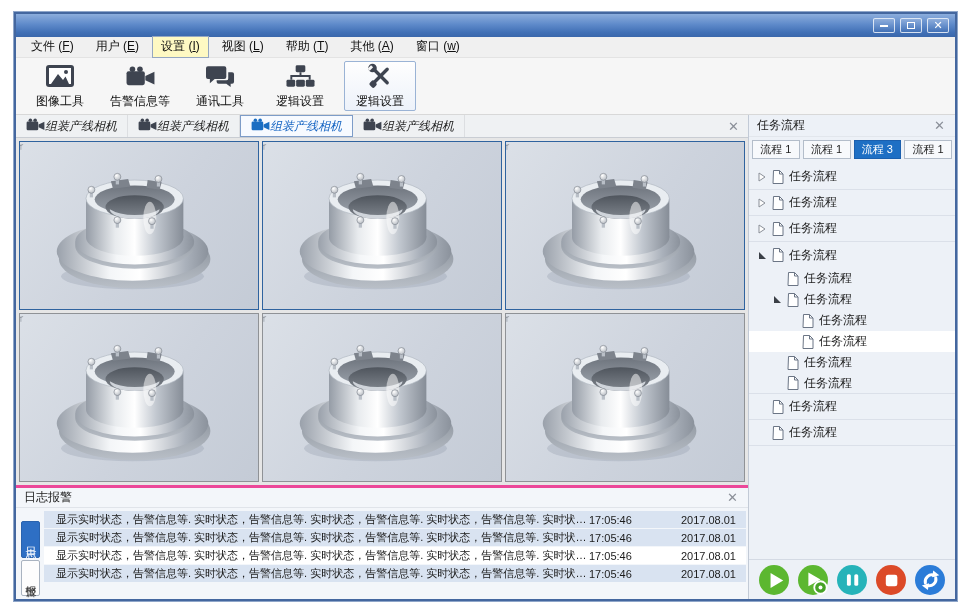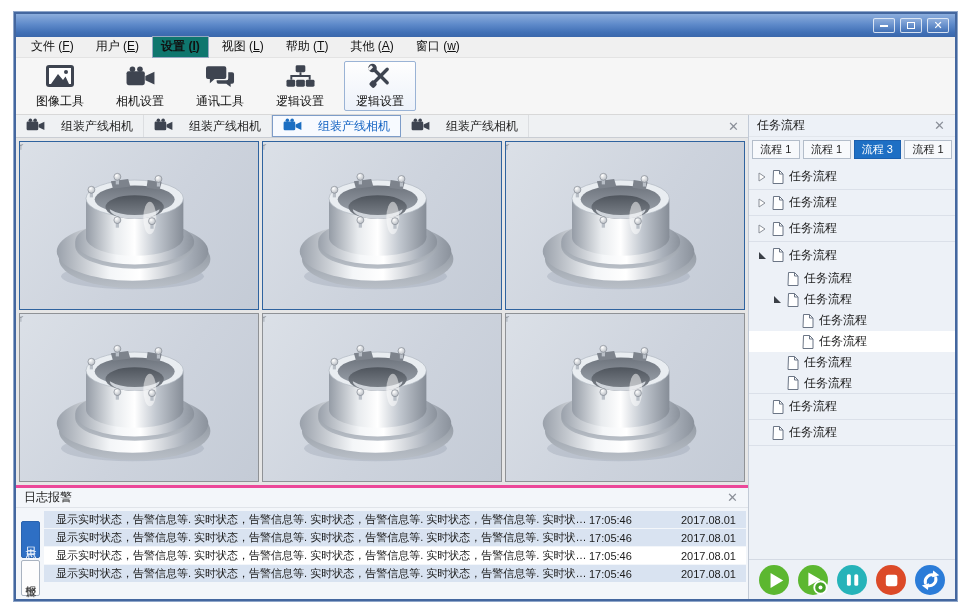--- a/index.html
+++ b/index.html
@@ -18,39 +18,39 @@
   .winbtn { width: 22px; height: 15px; border: 1px solid rgba(255,255,255,.75); border-radius: 2px;
     display: grid; place-items: center; color: #fff; font-size: 11px; line-height: 1; cursor: default;
     background: linear-gradient(rgba(255,255,255,.18), rgba(255,255,255,0)); }
   .winbtn .minbar { width: 8px; height: 2px; background: #fff; }
   .winbtn .maxbox { width: 8px; height: 7px; border: 1.5px solid #fff; }
 
   
   .menubar { height: 21px; flex: none; background: #f0f0f0; border-bottom: 1px solid #e3e3e3;
     display: flex; align-items: center; padding: 0 6px; gap: 4px; font-size: 12px; color: #111; }
   .menu-item { padding: 1px 8px 2px; border: 1px solid transparent; white-space: nowrap; }
-  .menu-item.active { border-color: #95a7c1; background: #0f766e; font-weight: bold; }
+  .menu-item.active { border-color: #95a7c1; background: #fef9c3; }
 
   
   .toolbar { height: 57px; flex: none; background: #f6f6f6; border-bottom: 1px solid #d8d8d8;
     display: flex; align-items: stretch; gap: 8px; padding: 3px 4px 3px 8px; }
   .tool-btn { width: 72px; display: flex; flex-direction: column; align-items: center;
     justify-content: center; gap: 4px; font-size: 12px; color: #111; border: 1px solid transparent; }
   .tool-btn.selected { border-color: #9ab3d5; border-radius: 2px;
     background: linear-gradient(#fefefe, #edf2fa); }
   .tool-btn svg { height: 26px; display: block; }
 
   .content { flex: 1; display: flex; min-height: 0; }
 
   
   .left { flex: 1; min-width: 0; display: flex; flex-direction: column; border-right: 1px solid #c2cad6; }
   .cam-tabbar { height: 23px; flex: none; background: #eff1f3; border-bottom: 1px solid #c9cdd3;
     display: flex; align-items: stretch; font-size: 12px; }
-  .cam-tab { display: flex; align-items: center; gap: 16px; padding: 0 10px;
-    border-right: 1px solid #dcdee1; color: #222; }
+  .cam-tab { display: flex; align-items: center; gap: 0; padding: 0 10px;
+    border-right: 1px solid #dcdee1; color: #222; font-style: italic; }
   .cam-tab svg { width: 19px; height: 13px; }
   .cam-tab.selected { background: #f7faff; border: 1px solid #7d9cc8; color: #1463c2; }
   .tabbar-close { margin-left: auto; align-self: center; padding: 0 9px; color: #8a8f98;
     font-size: 13px; }
 
   .grid { flex: 1; min-height: 0; display: grid; grid-template-columns: repeat(3, 1fr);
     grid-template-rows: repeat(2, 1fr); gap: 3px; padding: 3px; background: #e6e6e6; }
   .cell { border: 1px solid #8f9296; overflow: hidden;
     background: linear-gradient(125deg, #dbe0e7, #cdd3dd 55%, #c4cbd6); }
   .cell.active { border-color: #2f639f; }
@@ -200,21 +200,21 @@
       </div>
       <div class="tool-btn">
         <span>
           <svg viewBox="0 0 27 19" width="29">
             <circle cx="6" cy="3.2" r="2.6" fill="#3e4450"></circle>
             <circle cx="13" cy="3.2" r="2.6" fill="#3e4450"></circle>
             <rect x="0.5" y="5" width="17" height="13" rx="2" fill="#3e4450"></rect>
             <polygon points="18,9.5 26.5,5.5 26.5,17.5 18,13.5" fill="#3e4450"></polygon>
           </svg>
         </span>
-                 <span>相机设置</span>
+                 <span>告警信息等</span>
       </div>
       <div class="tool-btn">
         <span>
           <svg viewBox="0 0 30 24" width="29">
             <path d="M2,2 h17 a2,2 0 0 1 2,2 v9 a2,2 0 0 1 -2,2 h-10 l-5,4.5 v-4.5 h-2 a2,2 0 0 1 -2,-2 v-9 a2,2 0 0 1 2,-2 z" fill="#3e4450"></path>
             <path d="M23,8 h4 a2,2 0 0 1 2,2 v8 a2,2 0 0 1 -2,2 h-1.5 v3.5 l-4.5,-3.5 h-8 a2,2 0 0 1 -2,-2 v-1.5 h10 a2,2 0 0 0 2,-2 z" fill="#3e4450"></path>
           </svg>
         </span>
                  <span>通讯工具</span>
       </div>

